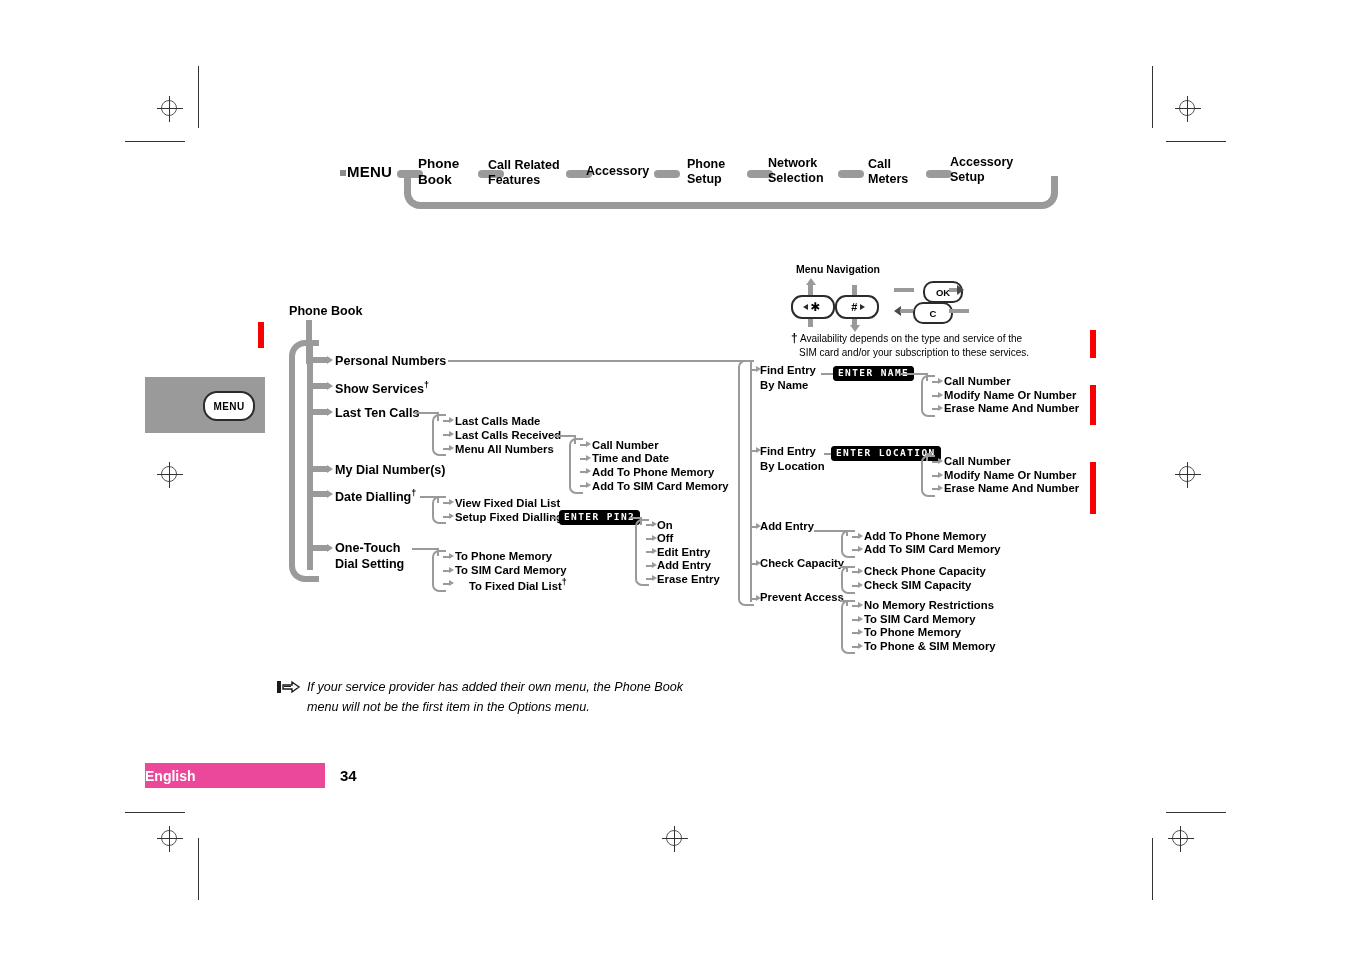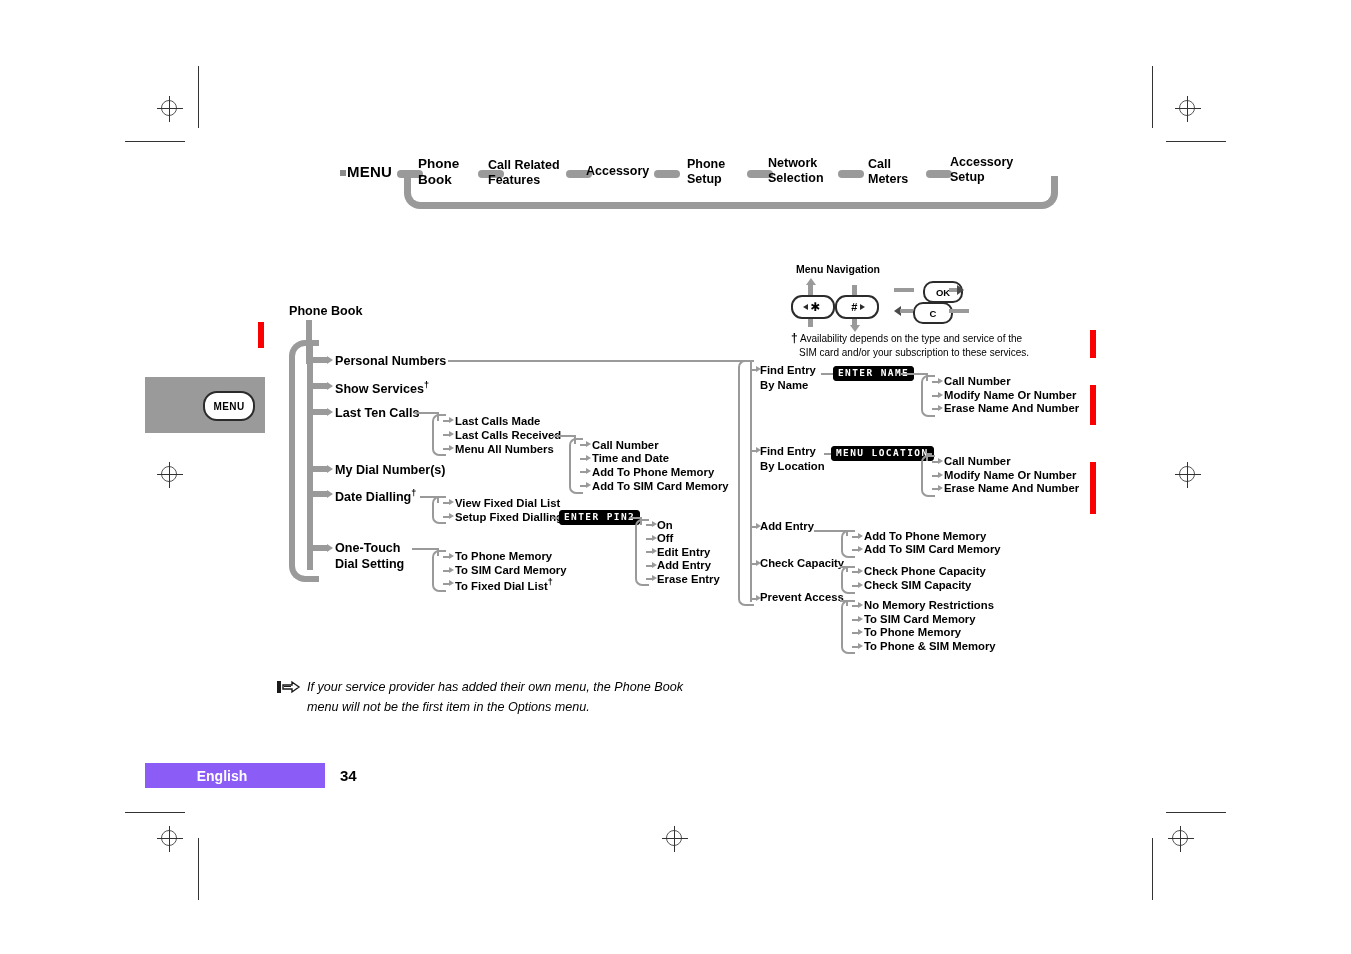--- a/index.html
+++ b/index.html
@@ -79,22 +79,22 @@
   .tri.rtk{border-top:3.5px solid transparent;border-bottom:3.5px solid transparent;border-left:5px solid #2b2b2b;}
   .tri.lfk{border-top:3.5px solid transparent;border-bottom:3.5px solid transparent;border-right:5px solid #2b2b2b;}
 
   .foot{position:absolute;font-size:10px;line-height:1.35;}
 
   
   .note{position:absolute;font-style:italic;font-size:12.6px;line-height:1.55;width:380px;}
   .handicon{position:absolute;font-size:14px;}
 
   
-  .footbar{position:absolute;background:#8b5cf6;color:#fff;display:flex;align-items:center;
-           justify-content:center;font-weight:bold;font-size:14px;padding-right:26px;
+  .footbar{position:absolute;background:#ec4899;color:#fff;display:flex;align-items:center;
+           justify-content:flex-start;font-weight:bold;font-size:14px;padding-right:26px;
            box-sizing:border-box;}
   .pageno{position:absolute;font-weight:bold;font-size:15px;}
 </style>
 </head>
 <body>
 
 <div class="regmark" style="left:157px;top:96px;">
     <i></i>
   </div>
 <div class="regmark" style="left:1175px;top:96px;">
@@ -363,21 +363,21 @@
 <div class="arwS" style="left:449px;top:567px;"></div>
 <div class="hline" style="left:443px;top:583px;width:7px;"></div>
 <div class="arwS" style="left:449px;top:580px;"></div>
 
 <div class="lbl" style="left:455px;top:550px;">
   <span>To Phone Memory</span>
 </div>
 <div class="lbl" style="left:455px;top:564px;">
   <span>To SIM Card Memory</span>
 </div>
-<div class="lbl" style="left:455px;top:577px;text-align:right;">
+<div class="lbl" style="left:469px;top:577px;text-align:right;">
   <span>To Fixed Dial List</span><span class="dag">†</span>
 </div>
 
 <div class="brk" style="left:738px;top:360px;width:14px;height:242px;"></div>
 <div class="vline" style="left:750px;top:360px;height:242px;"></div>
 
 <div class="hline" style="left:750px;top:369px;width:7px;"></div>
 <div class="arwS" style="left:756px;top:366px;"></div>
 <div class="hline" style="left:750px;top:450px;width:7px;"></div>
 <div class="arwS" style="left:756px;top:447px;"></div>
@@ -426,21 +426,21 @@
 </div>
 <div class="lbl" style="left:944px;top:389px;">
   <span>Modify Name Or Number</span>
 </div>
 <div class="lbl" style="left:944px;top:402px;">
   <span>Erase Name And Number</span>
 </div>
 
 <div class="hline" style="left:824px;top:453px;width:8px;"></div>
 <div class="lcd" style="left:831px;top:446px;">
-  <span>MENU LOCATION</span>
+  <span>ENTER LOCATION</span>
 </div>
 <div class="hline" style="left:926px;top:453px;width:6px;"></div>
 <div class="vline" style="left:926px;top:453px;height:8px;"></div>
 <div class="brk" style="left:921px;top:455px;width:12px;height:38px;"></div>
 
 <div class="hline" style="left:932px;top:461px;width:7px;"></div>
 <div class="arwS" style="left:938px;top:458px;"></div>
 <div class="hline" style="left:932px;top:475px;width:7px;"></div>
 <div class="arwS" style="left:938px;top:472px;"></div>
 <div class="hline" style="left:932px;top:488px;width:7px;"></div>

